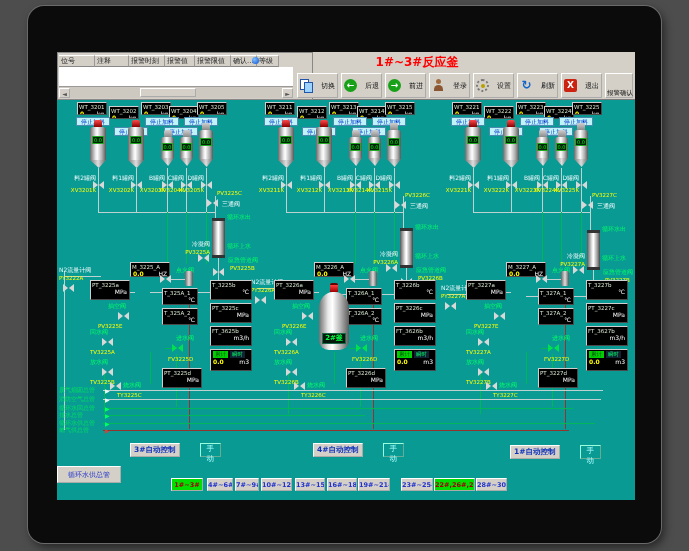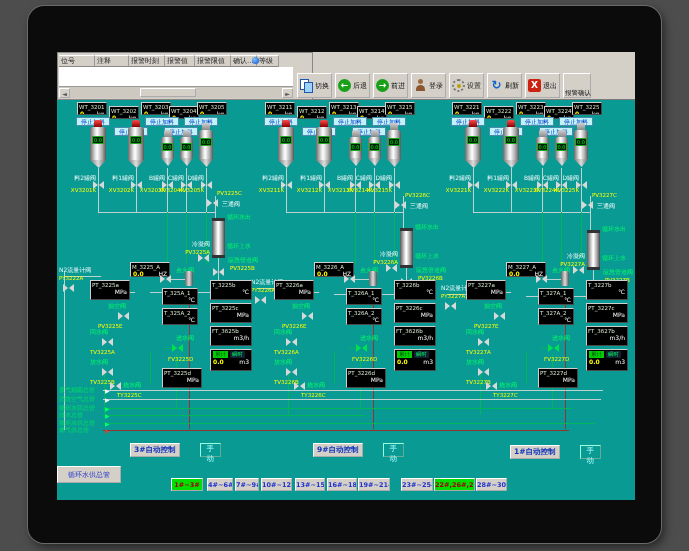--- a/index.html
+++ b/index.html
@@ -20,21 +20,21 @@
             background:radial-gradient(circle at 35% 35%,#7fc0ff,#0a50d0)}
   .abody{position:absolute;left:1px;top:14px;width:234px;height:19px;background:#fff}
   .ascroll{position:absolute;left:1px;bottom:1px;width:234px;height:11px;background:#cdc9c0;border-top:1px solid #999;
            display:flex;align-items:center;font-size:6px;color:#555}
   .sarrow{width:11px;height:10px;background:#d4d0c8;border:1px outset #fff;text-align:center;line-height:9px;box-sizing:border-box}
   .strack{flex:1;position:relative;height:10px}
   .sthumb{position:absolute;left:70px;top:0;width:56px;height:9px;background:#d4d0c8;border:1px outset #fff;box-sizing:border-box}
   .title{position:absolute;left:250px;top:2px;width:220px;text-align:center;font-size:12px;font-weight:bold;color:#f00;white-space:nowrap}
   .btnrow{position:absolute;left:240px;top:20px;height:27px;display:flex;gap:3px;align-items:center}
   .tbtn{height:25px;background:#d4d0c8;border:1px outset #fff;font-size:7px;color:#111;display:flex;
-        align-items:center;gap:2px;padding:0 2px;font-family:inherit;cursor:pointer}
+        align-items:center;gap:8px;padding:0 2px;font-family:inherit;cursor:pointer}
   .tbtn .lbl{white-space:nowrap}
   .tbtn .ic{width:13px;height:13px;display:inline-block;position:relative;flex:none}
   .tbtn.switch .ic:before{content:"";position:absolute;left:0;top:0;width:7px;height:9px;background:#fff;border:1px solid #2255aa}
   .tbtn.switch .ic:after{content:"";position:absolute;left:4px;top:3px;width:7px;height:9px;background:#9cd4ff;border:1px solid #2255aa}
   .tbtn.back .ic,.tbtn.fwd .ic{background:#18a018;border-radius:50%}
   .tbtn.back .ic:after{content:"\2190";color:#fff;font-weight:bold;font-size:9px;line-height:13px;display:block;text-align:center}
   .tbtn.fwd .ic:after{content:"\2192";color:#fff;font-weight:bold;font-size:9px;line-height:13px;display:block;text-align:center}
   .tbtn.login .ic:before{content:"";position:absolute;left:4px;top:0;width:5px;height:5px;border-radius:50%;background:#a06a40}
   .tbtn.login .ic:after{content:"";position:absolute;left:2px;top:6px;width:9px;height:6px;border-radius:5px 5px 0 0;background:#8a5530}
   .tbtn.settings .ic{border:2px dotted #777;border-radius:50%;width:9px;height:9px;box-sizing:content-box}
@@ -148,20 +148,21 @@
         <span class="sorticon"></span>
         <div class="abody"></div>
         <div class="ascroll">
           <span class="sarrow">◄</span>
           <span class="strack">
               <span class="sthumb"></span>
             </span>
           <span class="sarrow">►</span>
         </div>
       </div>
+      <div class="title">1#~3#反应釜</div>
       <div class="btnrow">
 
       <button class="tbtn switch">
           <span class="ic"></span>
           <span class="lbl">切换</span>
         </button>
           <button class="tbtn back">
           <span class="ic"></span>
           <span class="lbl">后退</span>
         </button>
@@ -828,20 +829,24 @@
                 <i class="unit">m3</i>
               </span>
           </div>
           <div class="ibox" style="left:72px;top:106px;width:40px;height:20px">
             <span class="tag">PT_3226d</span>
             <span class="vrow">
                 <i class="unit">MPa</i>
               </span>
           </div>
 
+          <div class="vessel">
+            <div class="beacon"></div>
+            <div class="rname">2#釜</div>
+          </div>
 
           <span class="glabel" style="left:18px;top:40px">抽空阀</span>
           <span class="valve" style="left:28px;top:50px"></span>
           <span class="ytag" style="left:8px;top:61px">PV3226E</span>
 
           <span class="glabel" style="left:0;top:66px">回水阀</span>
           <span class="valve" style="left:12px;top:76px"></span>
           <span class="ytag" style="left:0;top:87px">TV3226A</span>
 
           <span class="glabel" style="left:0;top:96px">放水阀</span>
@@ -949,21 +954,21 @@
         </div>
         </div>
 
       <div class="layer">
 
       <div class="autoctl" style="left: 73px; top: 343px;">
           <button class="abtn">3#自动控制</button>
           <button class="mbtn">手动</button>
         </div>
           <div class="autoctl" style="left: 256px; top: 343px;">
-          <button class="abtn">9#自动控制</button>
+          <button class="abtn">4#自动控制</button>
           <button class="mbtn">手动</button>
         </div>
           <div class="autoctl" style="left: 453px; top: 345px; justify-content: flex-end;">
           <button class="abtn">1#自动控制</button>
           <button class="mbtn">手动</button>
         </div>
         </div>
 
       <button class="voice">循环水供总管</button>
 

